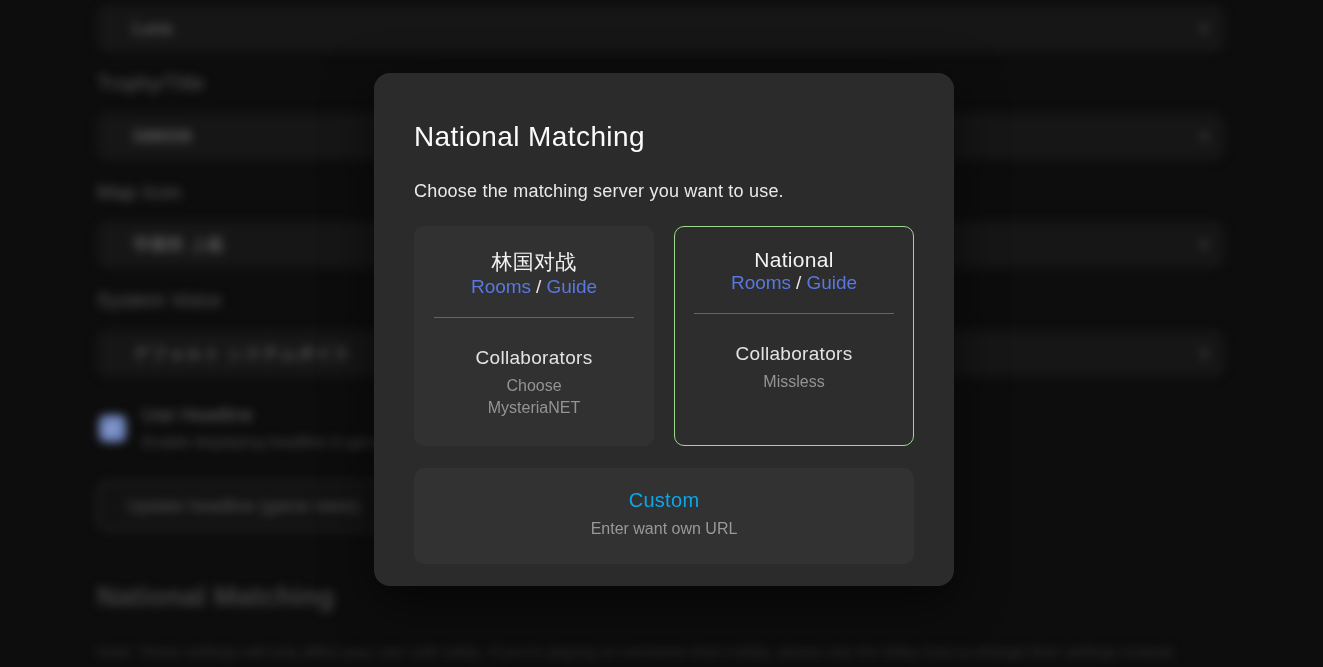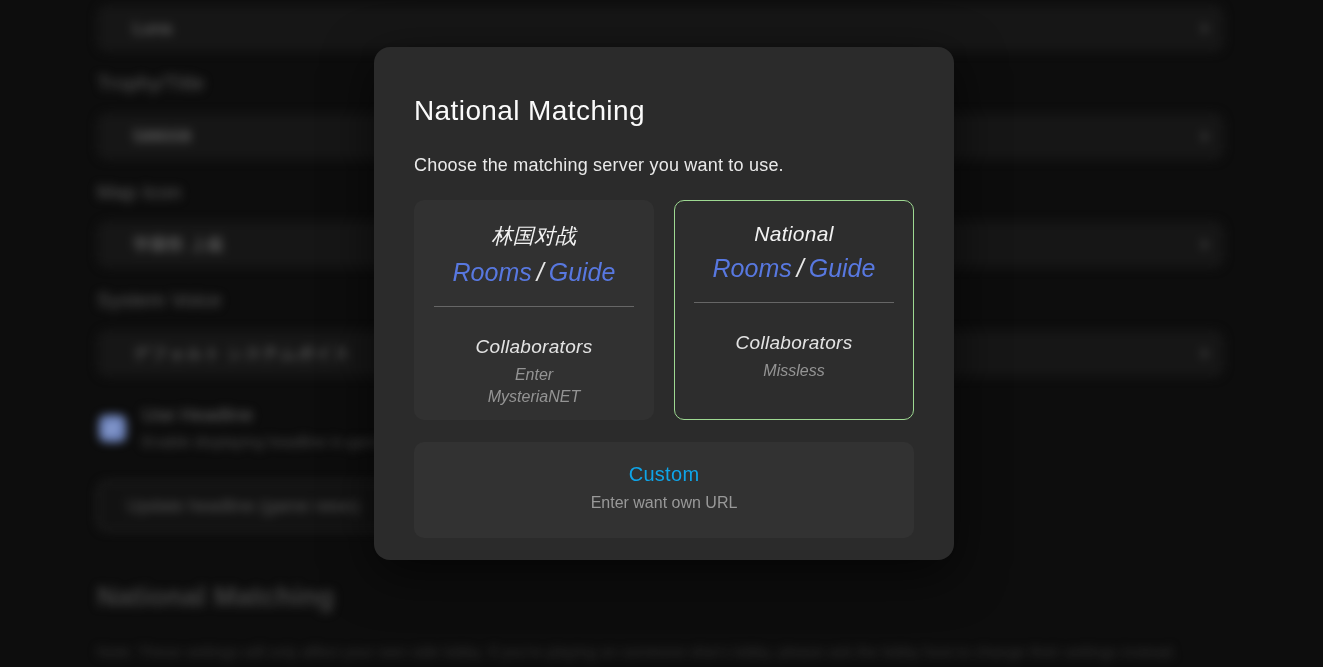--- a/index.html
+++ b/index.html
@@ -52,43 +52,43 @@
     position:absolute; left:97px; top:582px; font-size:27px; font-weight:700;
     color:#424242; letter-spacing:.3px;
   }
   .bg-note {
     position:absolute; left:97px; top:643px; width:1133px;
     font-size:15.5px; color:#333333; white-space:nowrap; overflow:hidden;
   }
 
   
   .modal {
-    position:absolute; left:374px; top:47px; width:580px; height:513px;
+    position:absolute; left:374px; top:73px; width:580px; height:513px;
     background:#2b2b2b; border-radius:16px;
     box-shadow:0 14px 50px rgba(0,0,0,.6);
     padding:48px 40px 40px 40px;
     color:#f0f0f0;
   }
   .modal-title {
     font-size:28px; font-weight:400; color:#fafafa; letter-spacing:.4px;
   }
   .modal-subtitle {
     margin-top:28px; font-size:18px; color:#e9e9e9; letter-spacing:.2px;
   }
-  .server-row { margin-top:24px; display:flex; gap:20px;font-style:italic; }
+  .server-row { margin-top:24px; display:flex; gap:20px; }
   .server-card {
     width:240px; height:220px; border-radius:10px;
     background:#313131; text-align:center; padding-top:22px;
     cursor:pointer;
   }
   .server-card.selected {
     background:#2d2d2d; border:1.5px solid #9ed992; padding-top:21px;
   }
   .server-name { font-size:21px; color:#f2f2f2; letter-spacing:.3px; }
-  .server-links { margin-top:8px; font-size:25px; color:#e8e8e8; }
+  .server-links { font-size:19px; color:#e8e8e8; }
   .server-links .lnk { color:#5878e0; cursor:pointer; }
   .server-links .sep { margin:0 5px; color:#e8e8e8; }
   .card-divider {
     width:200px; height:1px; background:#666666; border:none;
     margin:19px auto 0 auto;
   }
   .collab-label { margin-top:29px; font-size:19px; color:#e3e3e3; letter-spacing:.3px; }
   .collab-name { margin-top:7px; font-size:16px; color:#949494; line-height:20px; }
 
   .custom-card {
@@ -144,21 +144,21 @@
 
   <div class="server-row">
 
     <div class="server-card">
       <div class="server-name">林国对战</div>
       <div class="server-links">
         <span class="lnk">Rooms</span><span class="sep">/</span><span class="lnk">Guide</span>
       </div>
       <hr class="card-divider">
       <div class="collab-label">Collaborators</div>
-      <div class="collab-name">Enter</div>
+      <div class="collab-name">Choose</div>
       <div class="collab-name" style="margin-top:2px">MysteriaNET</div>
     </div>
 
     <div class="server-card selected">
       <div class="server-name">National</div>
       <div class="server-links">
         <span class="lnk">Rooms</span><span class="sep">/</span><span class="lnk">Guide</span>
       </div>
       <hr class="card-divider">
       <div class="collab-label">Collaborators</div>

